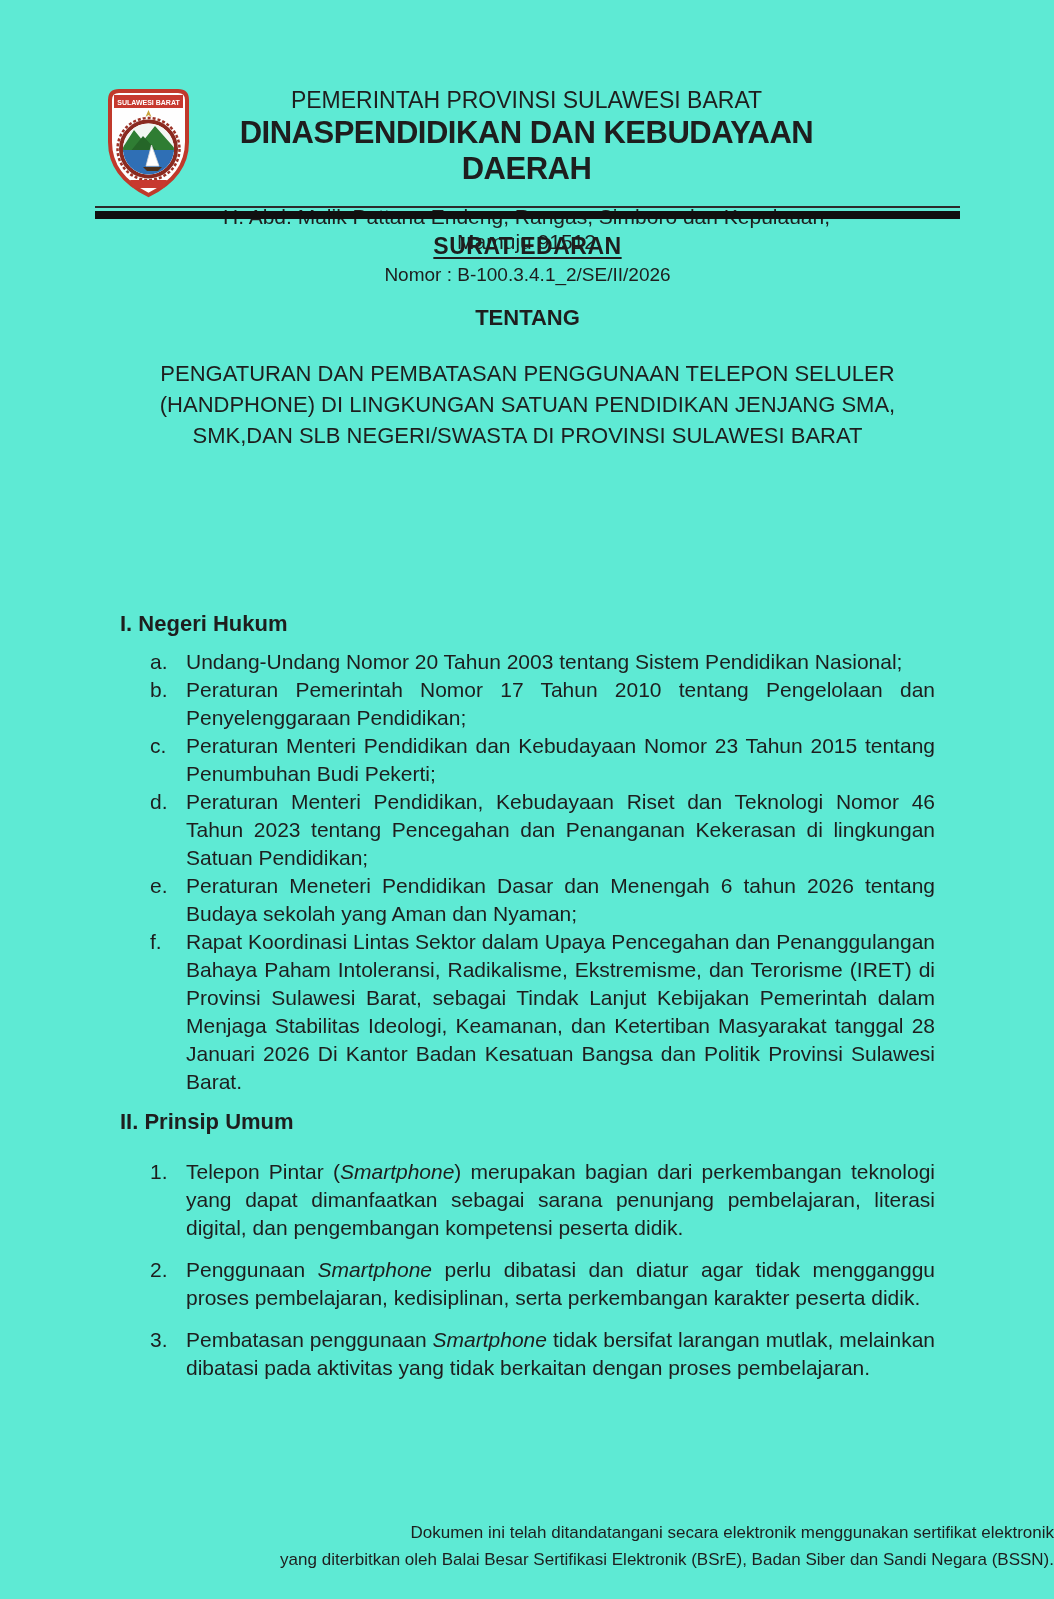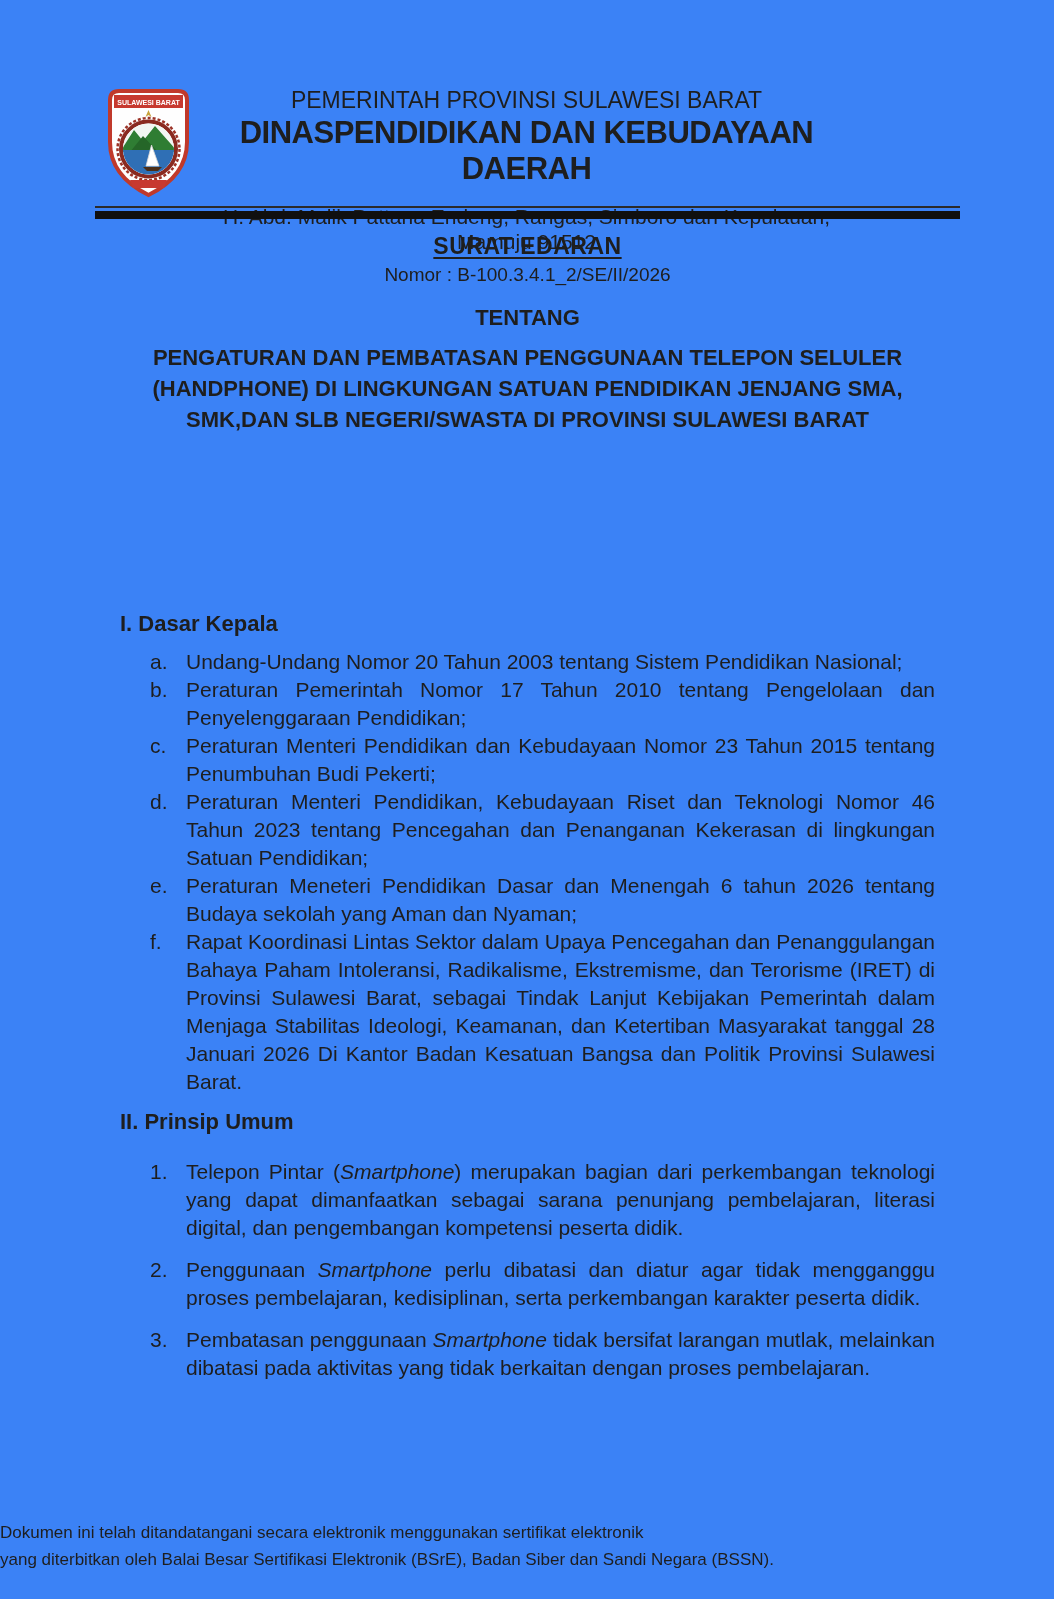--- a/index.html
+++ b/index.html
@@ -2,21 +2,21 @@
 <html><head>
 <meta charset="utf-8">
 <style>
   * { box-sizing: border-box; }
   html, body { margin: 0; padding: 0; background: #e8e8e8; }
   .page {
     position: relative;
     width: 1054px;
     height: 1599px;
     margin: 0 auto;
-    background: #3b82f6;
+    background: #5eead4;
     color: #1e1e1e;
     font-family: "Liberation Sans", "DejaVu Sans", sans-serif;
     overflow: hidden;
   }
 
   
   .letterhead {
     position: absolute;
     top: 84px; left: 100px; right: 94px;
     display: flex;
@@ -31,42 +31,42 @@
   .rules { position: absolute; top: 206px; left: 95px; right: 94px; }
   .rule-thin  { height: 2px; background: #2b2b2b; margin-bottom: 3px; }
   .rule-thick { height: 8px; background: #101010; }
 
   
   .title-block { position: absolute; top: 233px; left: 120px; right: 119px; text-align: center; }
   .doc-type { font-size: 23px; font-weight: bold; letter-spacing: 0.5px; }
   .doc-type .u { text-decoration: underline; text-underline-offset: 3px; }
   .doc-number { font-size: 19px; margin-top: 4px; }
   .about { font-size: 22px; font-weight: bold; margin-top: 19px; }
-  .subject { font-size: 22px; font-weight: bold; line-height: 31px; margin-top: 11px; }
+  .subject { font-size: 22px; font-weight: normal; line-height: 31px; margin-top: 27px; }
 
   
   .recipient { position: absolute; top: 479px; left: 120px; right: 119px; font-size: 21px; font-weight: bold; }
   .recipient-line2 { margin-top: 18px; }
 
   
   .body-text { position: absolute; top: 610px; left: 120px; right: 119px; }
   .sec-heading { font-size: 22px; font-weight: bold; line-height: 28px; }
   .list { margin-top: 10px; }
   .li-row { display: flex; font-size: 21px; line-height: 28px; }
   .li-marker { flex: none; width: 36px; margin-left: 30px; }
   .li-body { flex: 1; text-align: justify; }
   .list.spaced .li-row { margin-bottom: 14px; }
   .list.spaced { margin-top: 22px; }
   .section-2 { margin-top: 12px; }
   .it { font-style: italic; }
 
   
   .footer {
     position: absolute; bottom: 26px; left: 0; right: 0;
-    text-align: left; font-size: 17px; line-height: 27px; color: #1e1e1e;
+    text-align: right; font-size: 17px; line-height: 27px; color: #1e1e1e;
   }
 </style>
 </head>
 <body>
 
 <div class="page">
 
   <div class="letterhead">
     <div class="logo">
       <svg width="97" height="118" viewBox="0 0 97 118">
@@ -116,21 +116,21 @@
     <div class="subject">
       <div>PENGATURAN DAN PEMBATASAN PENGGUNAAN TELEPON SELULER</div>
       <div>(HANDPHONE) DI LINGKUNGAN SATUAN PENDIDIKAN JENJANG SMA,</div>
       <div>SMK,DAN SLB NEGERI/SWASTA DI PROVINSI SULAWESI BARAT</div>
     </div>
   </div>
 
 
   <div class="body-text">
     <div class="section-1">
-      <div class="sec-heading">I. Dasar Kepala</div>
+      <div class="sec-heading">I. Negeri Hukum</div>
       <div class="list alpha">
           <div class="li-row">
             <div class="li-marker">a.</div>
             <div class="li-body"><span>Undang-Undang Nomor 20 Tahun 2003 tentang Sistem Pendidikan Nasional;</span></div>
           </div>
           <div class="li-row">
             <div class="li-marker">b.</div>
             <div class="li-body"><span>Peraturan Pemerintah Nomor 17 Tahun 2010 tentang Pengelolaan dan Penyelenggaraan Pendidikan;</span></div>
           </div>
           <div class="li-row">

